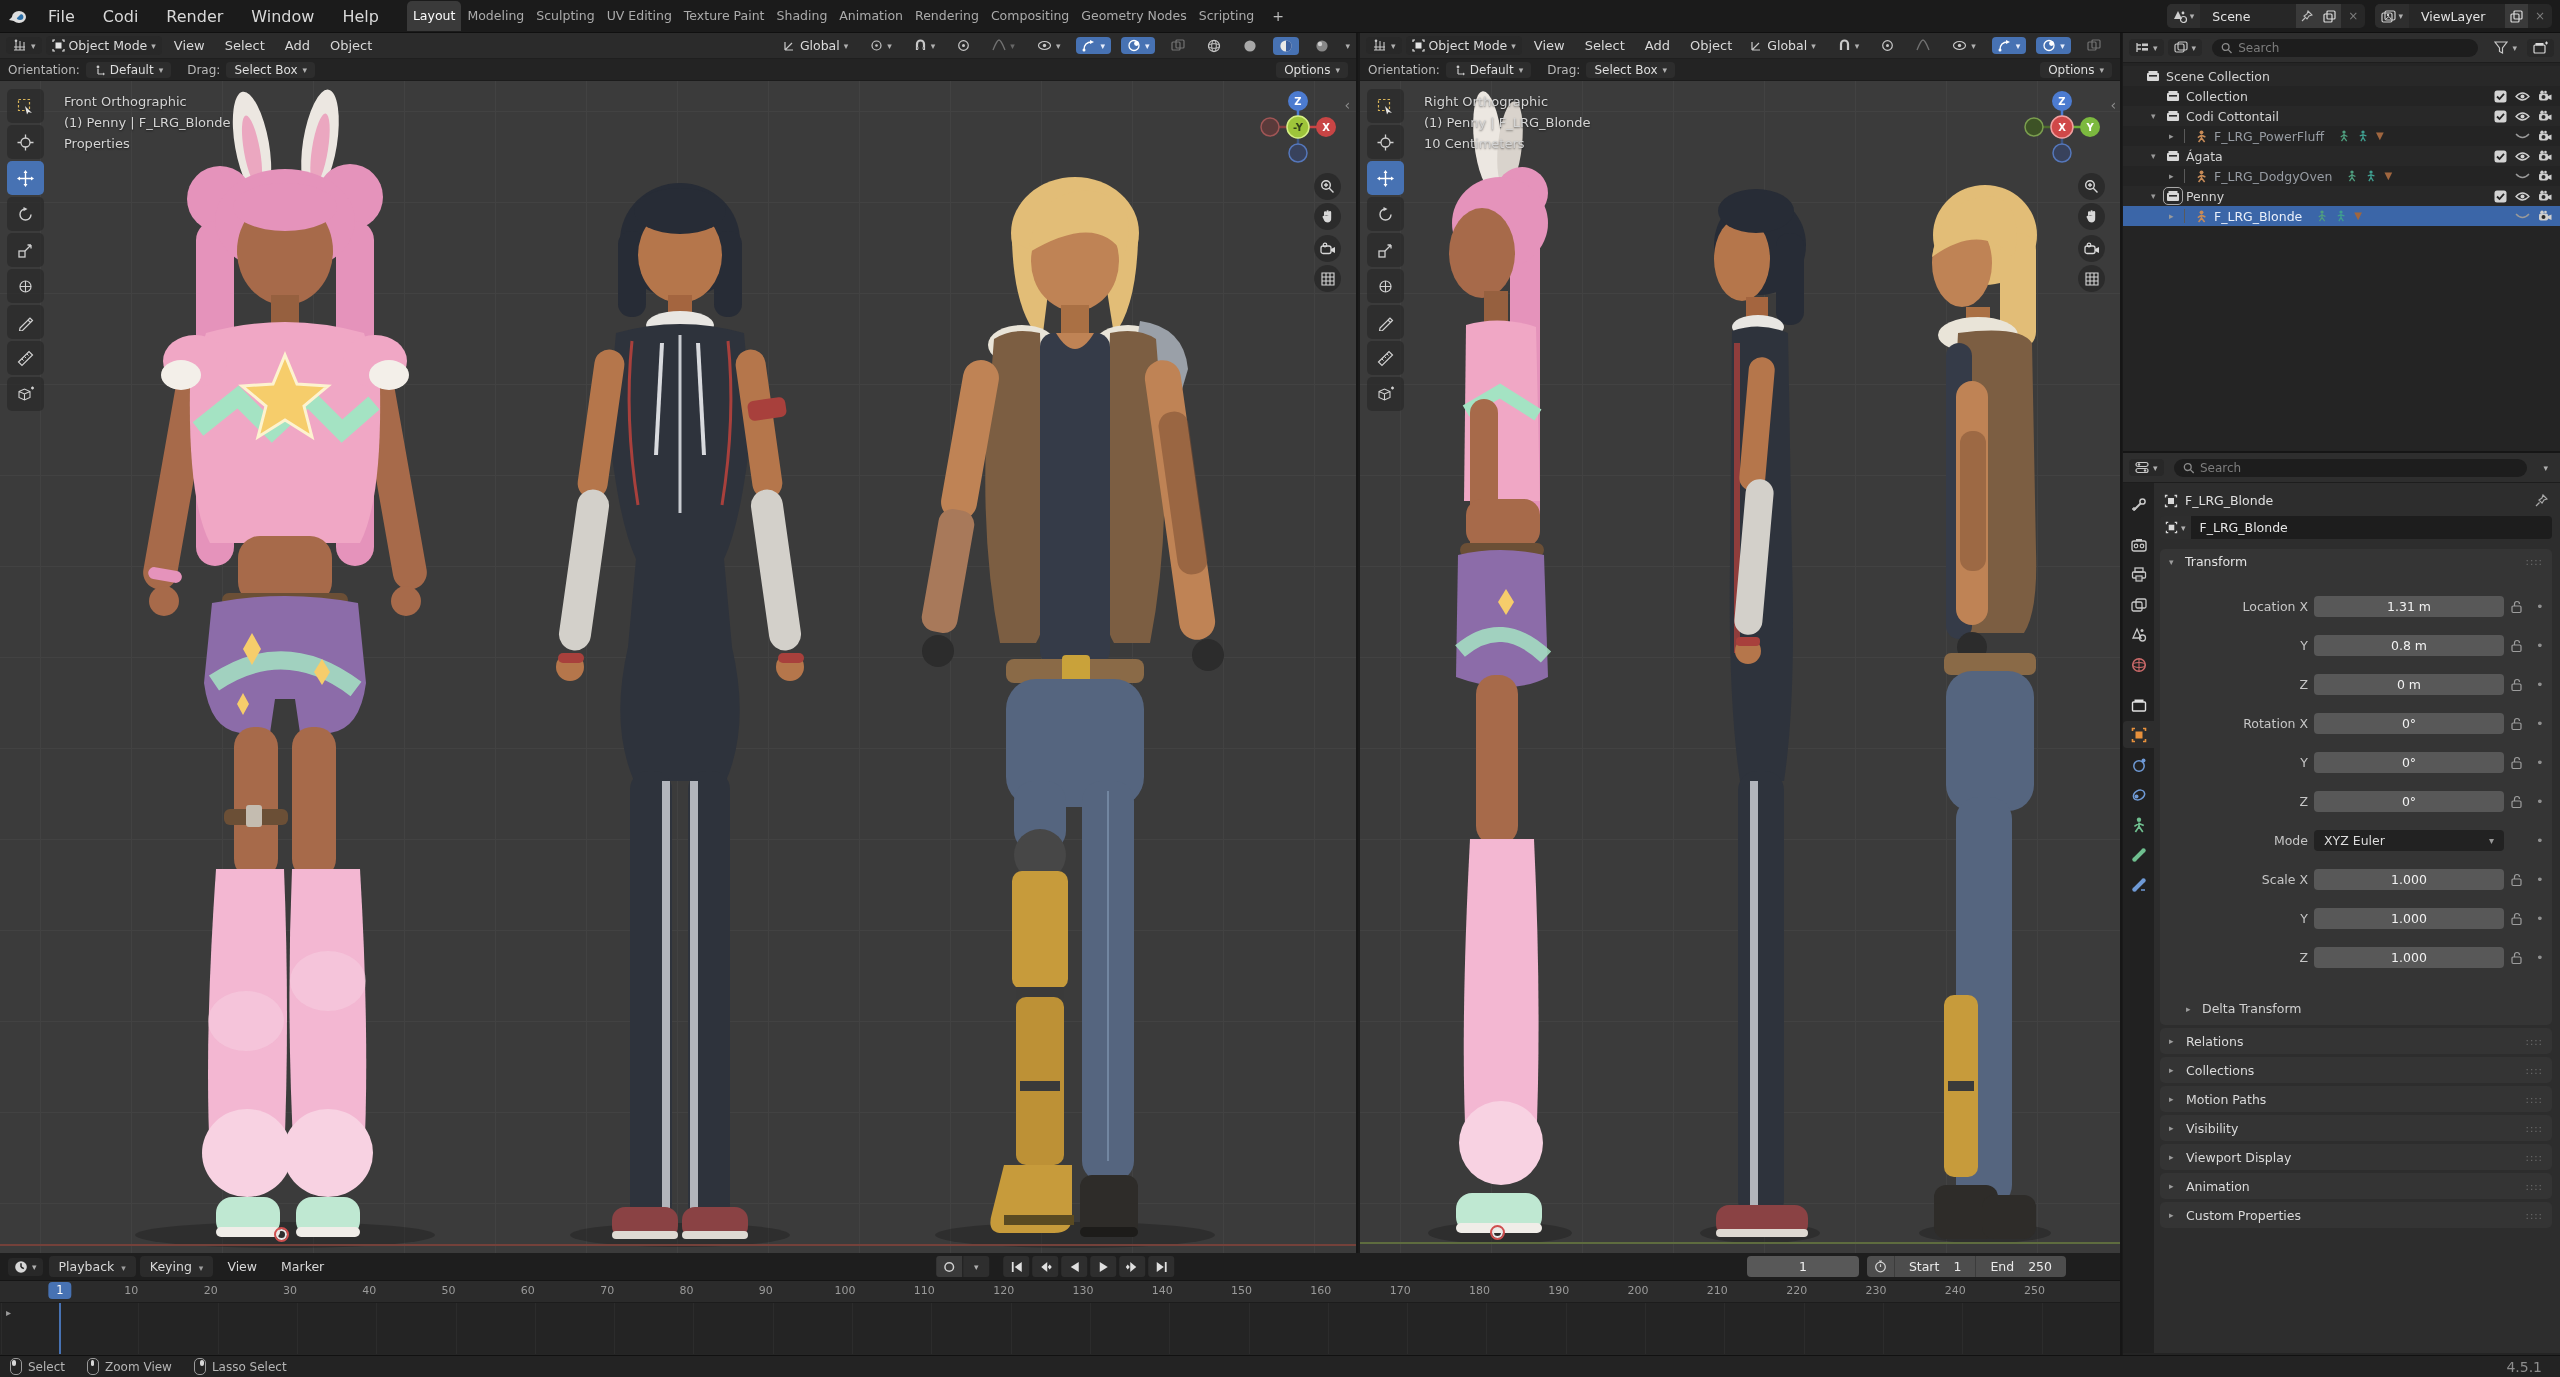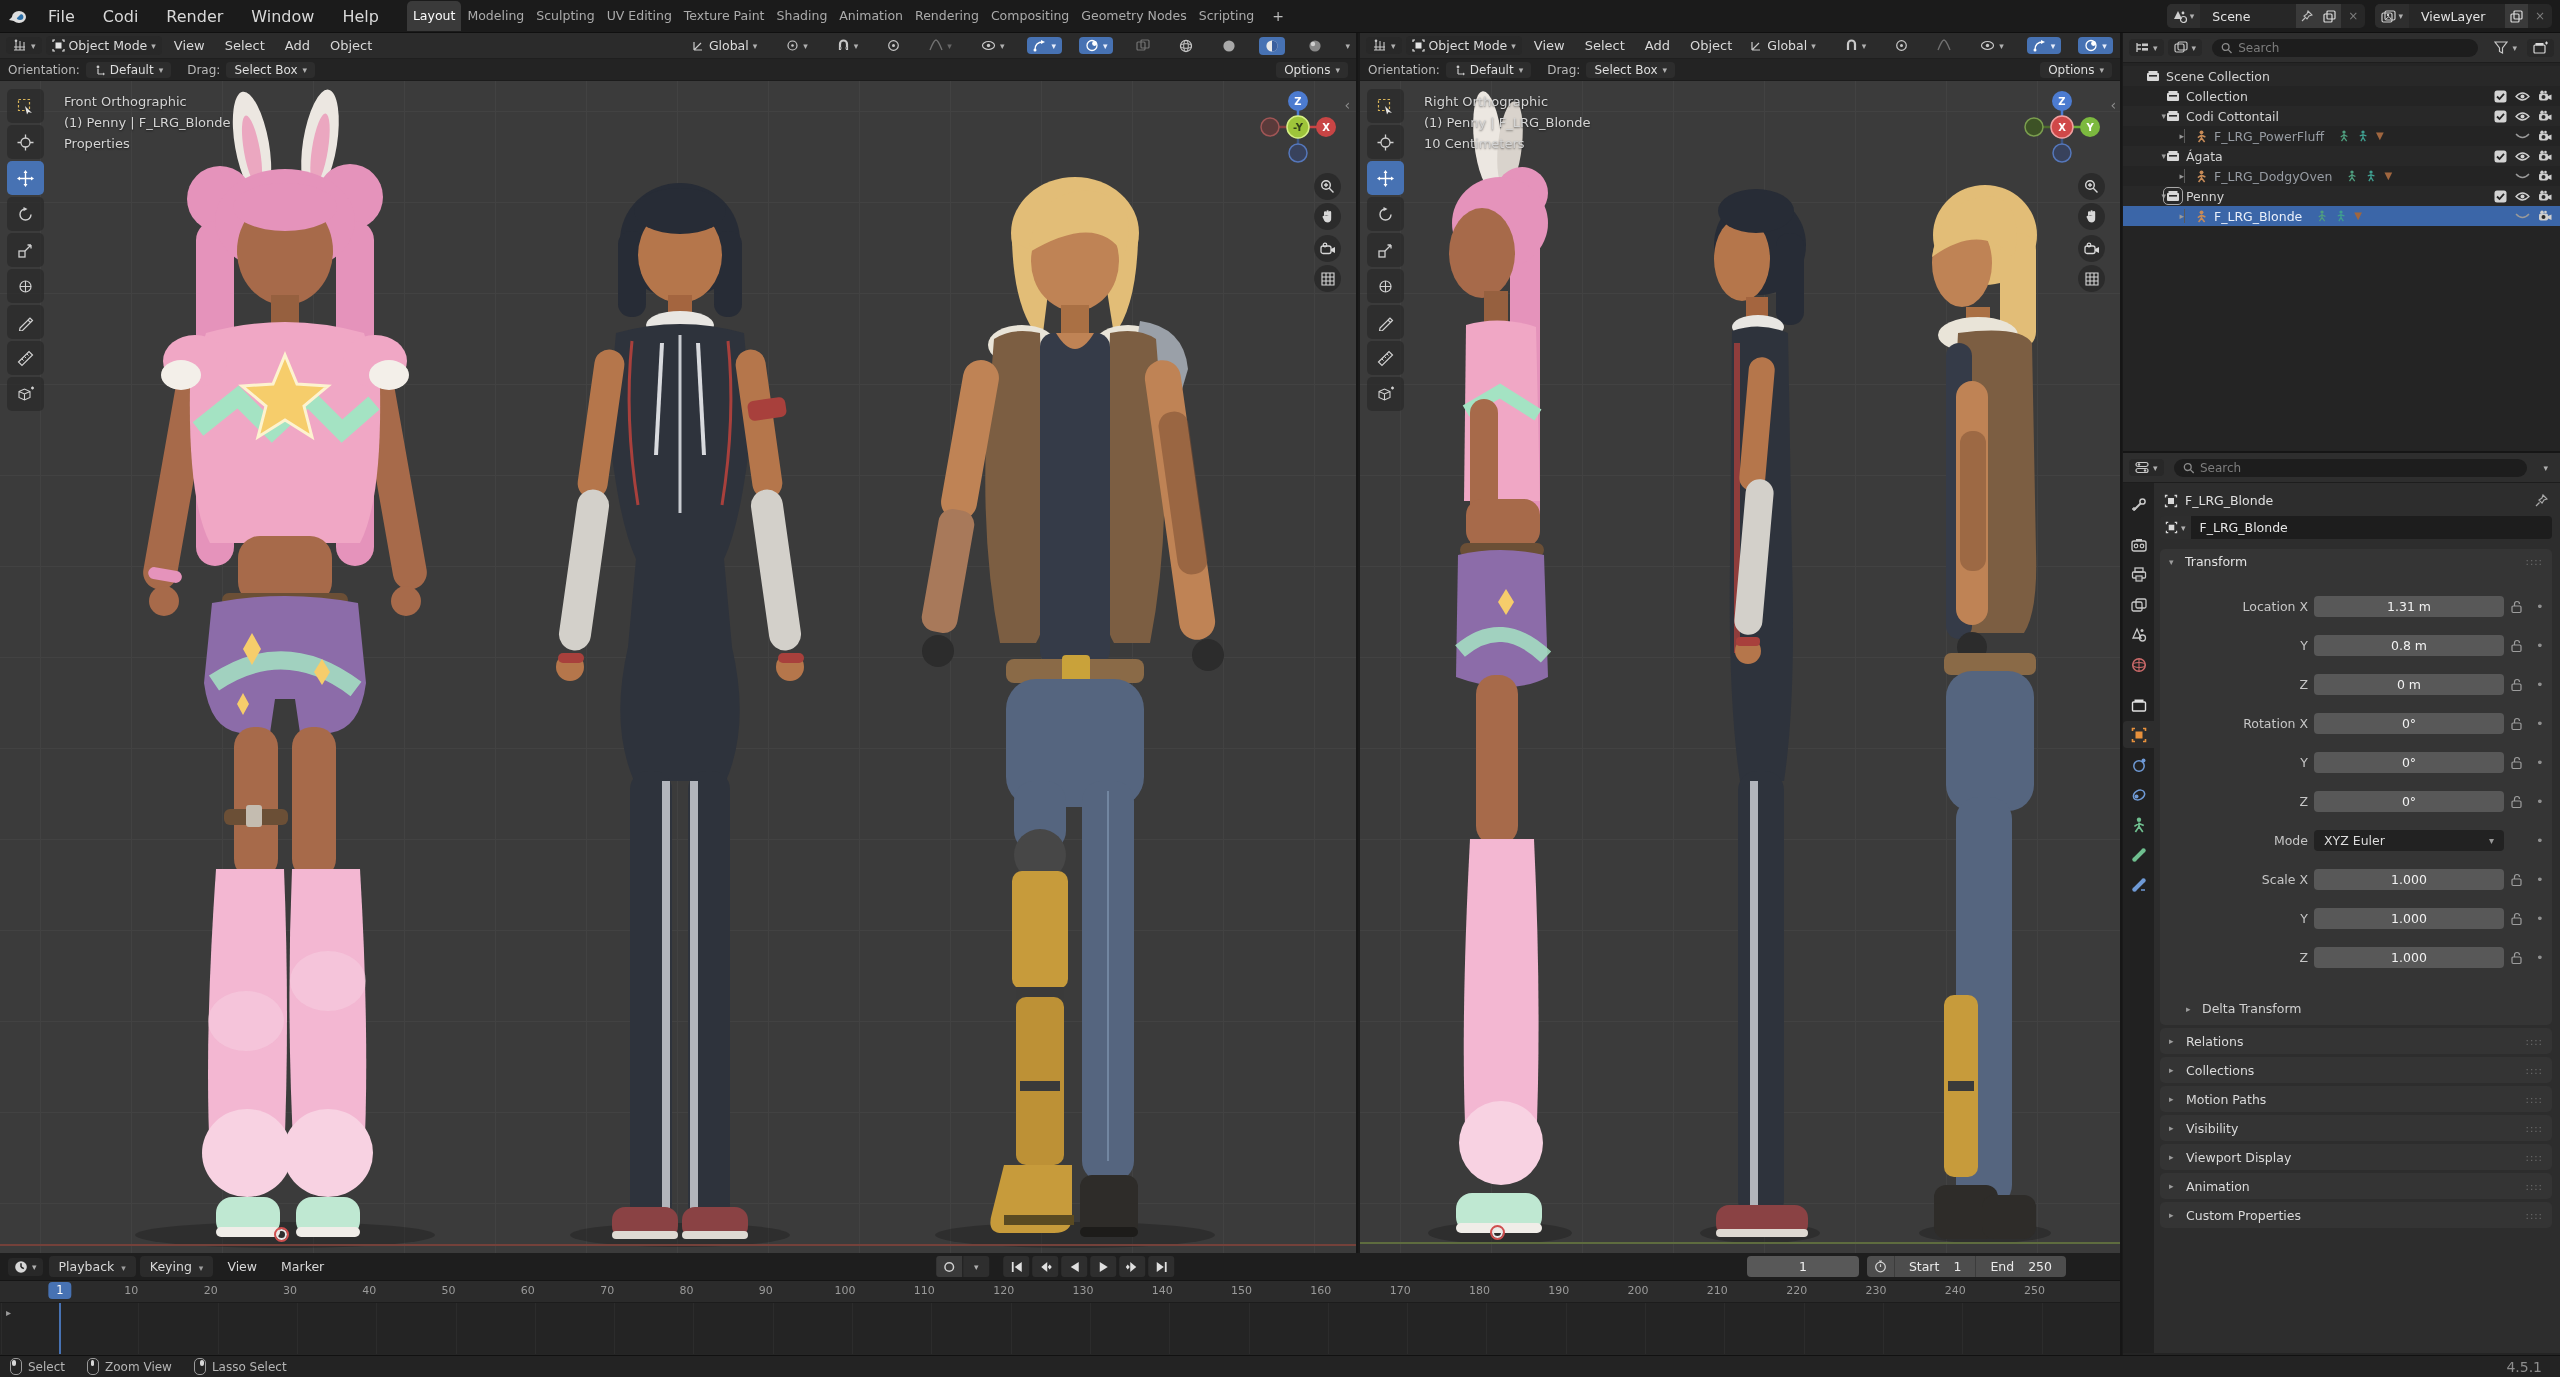--- a/index.html
+++ b/index.html
@@ -28,21 +28,21 @@
   .viewport { position:absolute; top:33px; height:1220px; overflow:hidden; }
   #vp1 { left:0; width:1358px; border-right:2px solid #161616; }
   #vp2 { left:1360px; width:762px; border-right:2px solid #161616; }
   .vp-header { height:26px; background:#2b2b2b; display:flex; align-items:center; gap:4px;
     padding:0 6px; border-bottom:1px solid #1f1f1f; white-space:nowrap; }
   .chip { display:flex; align-items:center; gap:4px; padding:2px 6px; border-radius:4px; font-size:12.5px; color:#dcdcdc; }
   .chip.btn { background:#282828; }
   .chip.blue { background:#4772b3; }
   .chip.dim { opacity:.45; }
   .vmenu { padding:3px 8px; font-size:13px; color:#d8d8d8; }
-  .vph-right { margin-left:auto; display:flex; align-items:center; gap:17px; }
+  .vph-right { margin-left:auto; display:flex; align-items:center; gap:10px; }
   .vp-tools { height:22px; background:#232323; display:flex; align-items:center; gap:6px;
     padding:0 8px; border-bottom:1px solid #1c1c1c; font-size:12px; color:#b9b9b9; }
   .tool-chip { background:#2d2d2d; border-radius:4px; padding:1px 8px; color:#dedede; display:flex; gap:5px; align-items:center; }
   .vp-canvas { position:relative; height:1172px; background-color:#3b3b3b;
     background-image:linear-gradient(#424242 1px,transparent 1px),linear-gradient(90deg,#424242 1px,transparent 1px);
     background-size:91px 91px; background-position:40px 30px; overflow:hidden; }
   .vp-info { position:absolute; left:64px; top:10px; font-size:13px; color:#d4d4d4;
     line-height:21px; text-shadow:0 1px 2px rgba(0,0,0,.55); z-index:5; }
   .vp-toolbar { position:absolute; left:7px; top:8px; display:flex; flex-direction:column; gap:2px; z-index:6; }
   .tool-btn { width:37px; height:34px; background:#2c2c2ccc; border-radius:5px; display:flex;
@@ -60,21 +60,21 @@
   #right-col { position:absolute; left:2123px; top:33px; width:437px; height:1322px; background:#242424; }
   #outliner { height:420px; border-bottom:2px solid #161616; background:#242424; }
   .o-head { height:30px; background:#2e2e2e; display:flex; align-items:center; gap:4px; padding:0 6px;
     border-bottom:1px solid #1d1d1d; }
   .search-box { flex:1; display:flex; align-items:center; gap:6px; background:#1d1d1d; border-radius:11px;
     height:18px; padding:0 9px; margin:0 6px; }
   .search-box input { background:transparent; border:none; outline:none; color:#cfcfcf; font-size:12px; width:100%;
     font-family:inherit; }
   .search-box input::placeholder { color:#7d7d7d; }
   .o-list { padding-top:3px; }
-  .o-row { display:flex; align-items:center; height:20px; padding-right:8px; font-size:12.5px; color:#d2d2d2;text-align:right; }
+  .o-row { display:flex; align-items:center; height:20px; padding-right:8px; font-size:12.5px; color:#d2d2d2; }
   .o-list .o-row:nth-child(odd) { background:#282828; }
   .o-row.sel { background:#3b66a8 !important; }
   .d0 { padding-left:8px; } .d1 { padding-left:28px; } .d2 { padding-left:46px; }
   .o-ch { width:15px; color:#9a9a9a; font-size:9px; }
   .ch-open .o-ch::before { content:"▾"; } .ch-closed .o-ch::before { content:"▸"; }
   .o-line { display:none; width:1px; height:14px; background:#5a5a5a; margin-right:10px; }
   .d2 .o-line { display:inline-block; }
   .o-icon { margin-right:6px; display:flex; }
   .t-obj .o-label { color:#979ca3; }
   .sel .o-label { color:#eaf0fb; }

